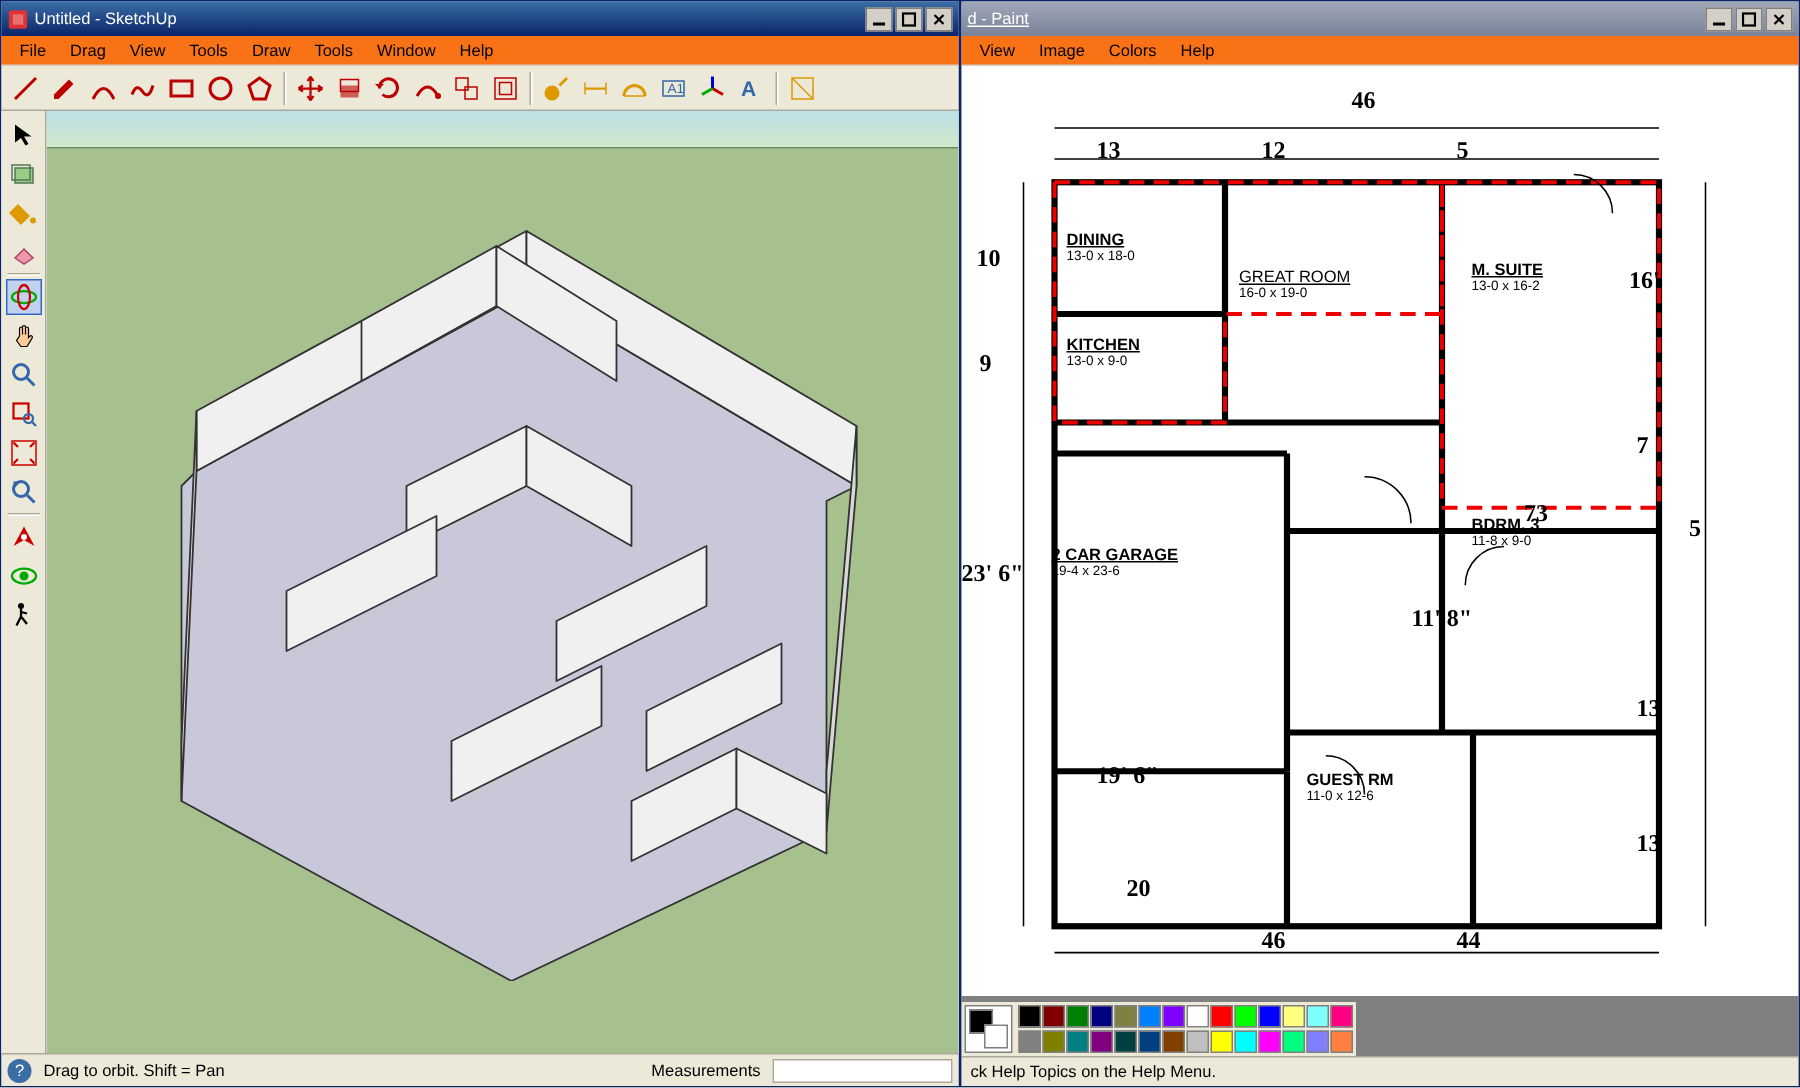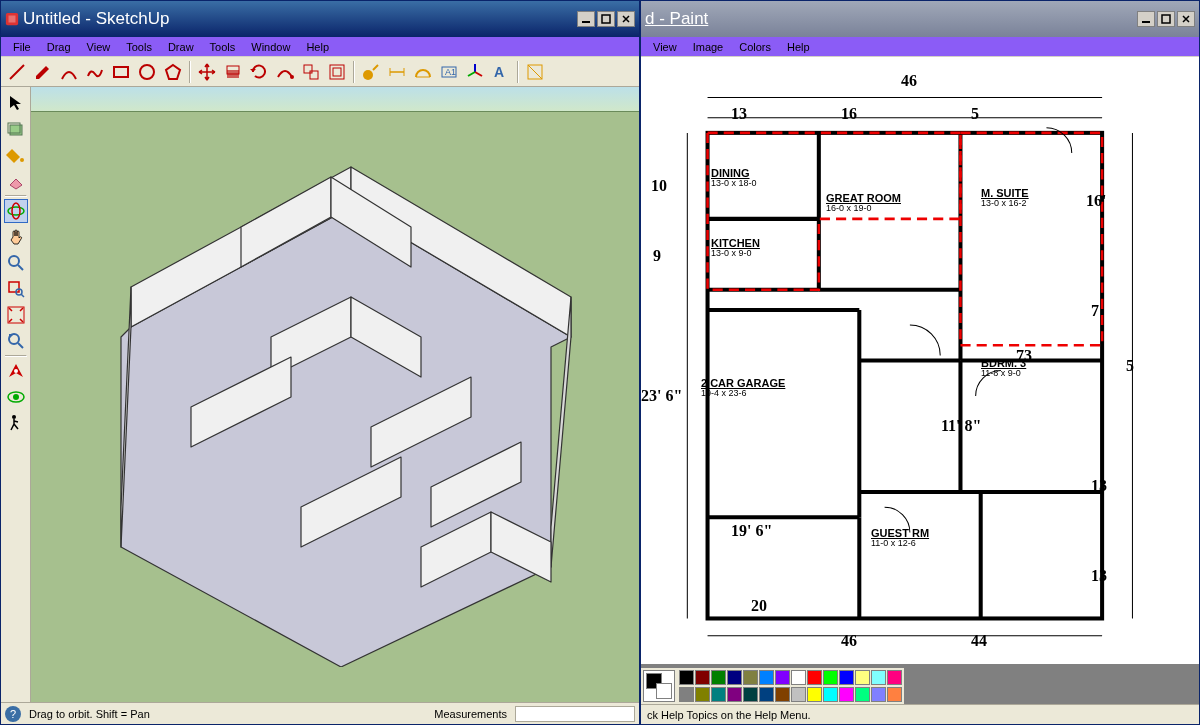--- a/index.html
+++ b/index.html
@@ -3,29 +3,29 @@
 <meta charset="utf-8">
 <style>
   * { box-sizing: border-box; margin: 0; padding: 0; font-family: Tahoma, sans-serif; }
   body { width: 1200px; height: 725px; background: #ece9d8; overflow: hidden; position: relative; }
   .desktop { display: flex; width: 100%; height: 100%; }
 
   .window { display: flex; flex-direction: column; border: 1px solid #0a246a; background: #ece9d8; }
   .window.left { width: 640px; height: 725px; }
   .window.right { width: 560px; height: 725px; }
 
-  .titlebar { height: 36px; background: linear-gradient(to bottom, #3a6ea5, #0a246a); color: #fff; display: flex; align-items: center; padding: 0 4px; font-size: 17px; }
+  .titlebar { height: 23px; background: linear-gradient(to bottom, #3a6ea5, #0a246a); color: #fff; display: flex; align-items: center; padding: 0 4px; font-size: 11px; }
   .titlebar.inactive { background: linear-gradient(to bottom, #a0a8b8, #7a8299); text-decoration: underline; }
   .titlebar .title-icon { width: 14px; height: 14px; margin-right: 4px; }
   .titlebar .title-text { flex: 1; }
   .winbtns { display: flex; gap: 2px; }
   .winbtn { width: 18px; height: 16px; background: #d4d0c8; border: 1px solid #808080; font-size: 10px; display:flex;align-items:center;justify-content:center;color:#000; cursor: default;}
   .winbtn svg { width: 10px; height: 10px; }
 
-  .menubar { height: 20px; background: #8b5cf6; display: flex; align-items: center; padding: 0 4px; font-size: 11px; border-bottom: 1px solid #d4d0c8; }
+  .menubar { height: 20px; background: #f97316; display: flex; align-items: center; padding: 0 4px; font-size: 11px; border-bottom: 1px solid #d4d0c8; }
   .menubar .menu-item { padding: 2px 8px; cursor: default; }
 
   .toolbar-row { height: 30px; background: #ece9d8; display: flex; align-items: center; padding: 2px 4px; border-bottom: 1px solid #aca899; gap: 2px; }
   .tool-btn { width: 24px; height: 24px; border: 1px solid transparent; display: flex; align-items: center; justify-content: center; cursor: default; position: relative; }
   .tool-btn.active { border: 1px solid #316ac5; background: #c1d2ee; }
   .tool-sep { width: 2px; height: 22px; border-left: 1px solid #aca899; border-right: 1px solid #fff; margin: 0 2px; }
 
   .workarea { flex: 1; display: flex; background: #fff; position: relative; }
   .side-toolbar { width: 30px; background: #ece9d8; border-right: 1px solid #aca899; display: flex; flex-direction: column; align-items: center; padding: 4px 0; gap: 2px; }
   .viewport { flex: 1; position: relative; overflow: hidden; background: #e0e0e0; }
@@ -412,48 +412,48 @@
             <path d="M 225 445 A 25 25 0 0 1 250 470"></path>
             <path d="M 410 95 A 25 25 0 0 0 385 70"></path>
           </g>
         </svg>
         <div id="room-labels">
             <div class="plan-label" style="left: 70px; top: 110px;">
               <div style="text-decoration:underline;font-weight:bold">DINING</div>
               <div class="dim">13-0 x 18-0</div>
             </div>
             <div class="plan-label" style="left: 185px; top: 135px;">
-              <div style="text-decoration:underline;font-weight:bold">GREAT ROOM</div>
+              <div style="text-decoration:underline;font-weight:normal">GREAT ROOM</div>
               <div class="dim">16-0 x 19-0</div>
             </div>
             <div class="plan-label" style="left: 340px; top: 130px;">
               <div style="text-decoration:underline;font-weight:bold">M. SUITE</div>
               <div class="dim">13-0 x 16-2</div>
             </div>
             <div class="plan-label" style="left: 70px; top: 180px;">
               <div style="text-decoration:underline;font-weight:bold">KITCHEN</div>
               <div class="dim">13-0 x 9-0</div>
             </div>
             <div class="plan-label" style="left: 60px; top: 320px;">
               <div style="text-decoration:underline;font-weight:bold">2 CAR GARAGE</div>
               <div class="dim">19-4 x 23-6</div>
             </div>
             <div class="plan-label" style="left: 340px; top: 300px;">
               <div style="text-decoration:underline;font-weight:bold">BDRM. 3</div>
               <div class="dim">11-8 x 9-0</div>
             </div>
             <div class="plan-label" style="left: 230px; top: 470px;">
-              <div style="text-decoration:underline;font-weight:bold">GUEST RM</div>
+              <div style="font-weight:bold">GUEST RM</div>
               <div class="dim">11-0 x 12-6</div>
             </div>
           </div>
         <div id="annotations">
             <div class="handwritten" style="left: 260px; top: 15px;">46</div>
             <div class="handwritten" style="left: 90px; top: 48px;">13</div>
-            <div class="handwritten" style="left: 200px; top: 48px;">16</div>
+            <div class="handwritten" style="left: 200px; top: 48px;">12</div>
             <div class="handwritten" style="left: 330px; top: 48px;">5</div>
             <div class="handwritten" style="left: 10px; top: 120px; text-align: center;">10</div>
             <div class="handwritten" style="left: 12px; top: 190px;">9</div>
             <div class="handwritten" style="left: 445px; top: 135px; text-align: center;">16'</div>
             <div class="handwritten" style="left: 450px; top: 245px;">7</div>
             <div class="handwritten" style="left: 485px; top: 300px;">5</div>
             <div class="handwritten" style="left: 375px; top: 290px;">73</div>
             <div class="handwritten" style="left: 0px; top: 330px;">23' 6"</div>
             <div class="handwritten" style="left: 300px; top: 360px;">11' 8"</div>
             <div class="handwritten" style="left: 450px; top: 420px;">13</div>

